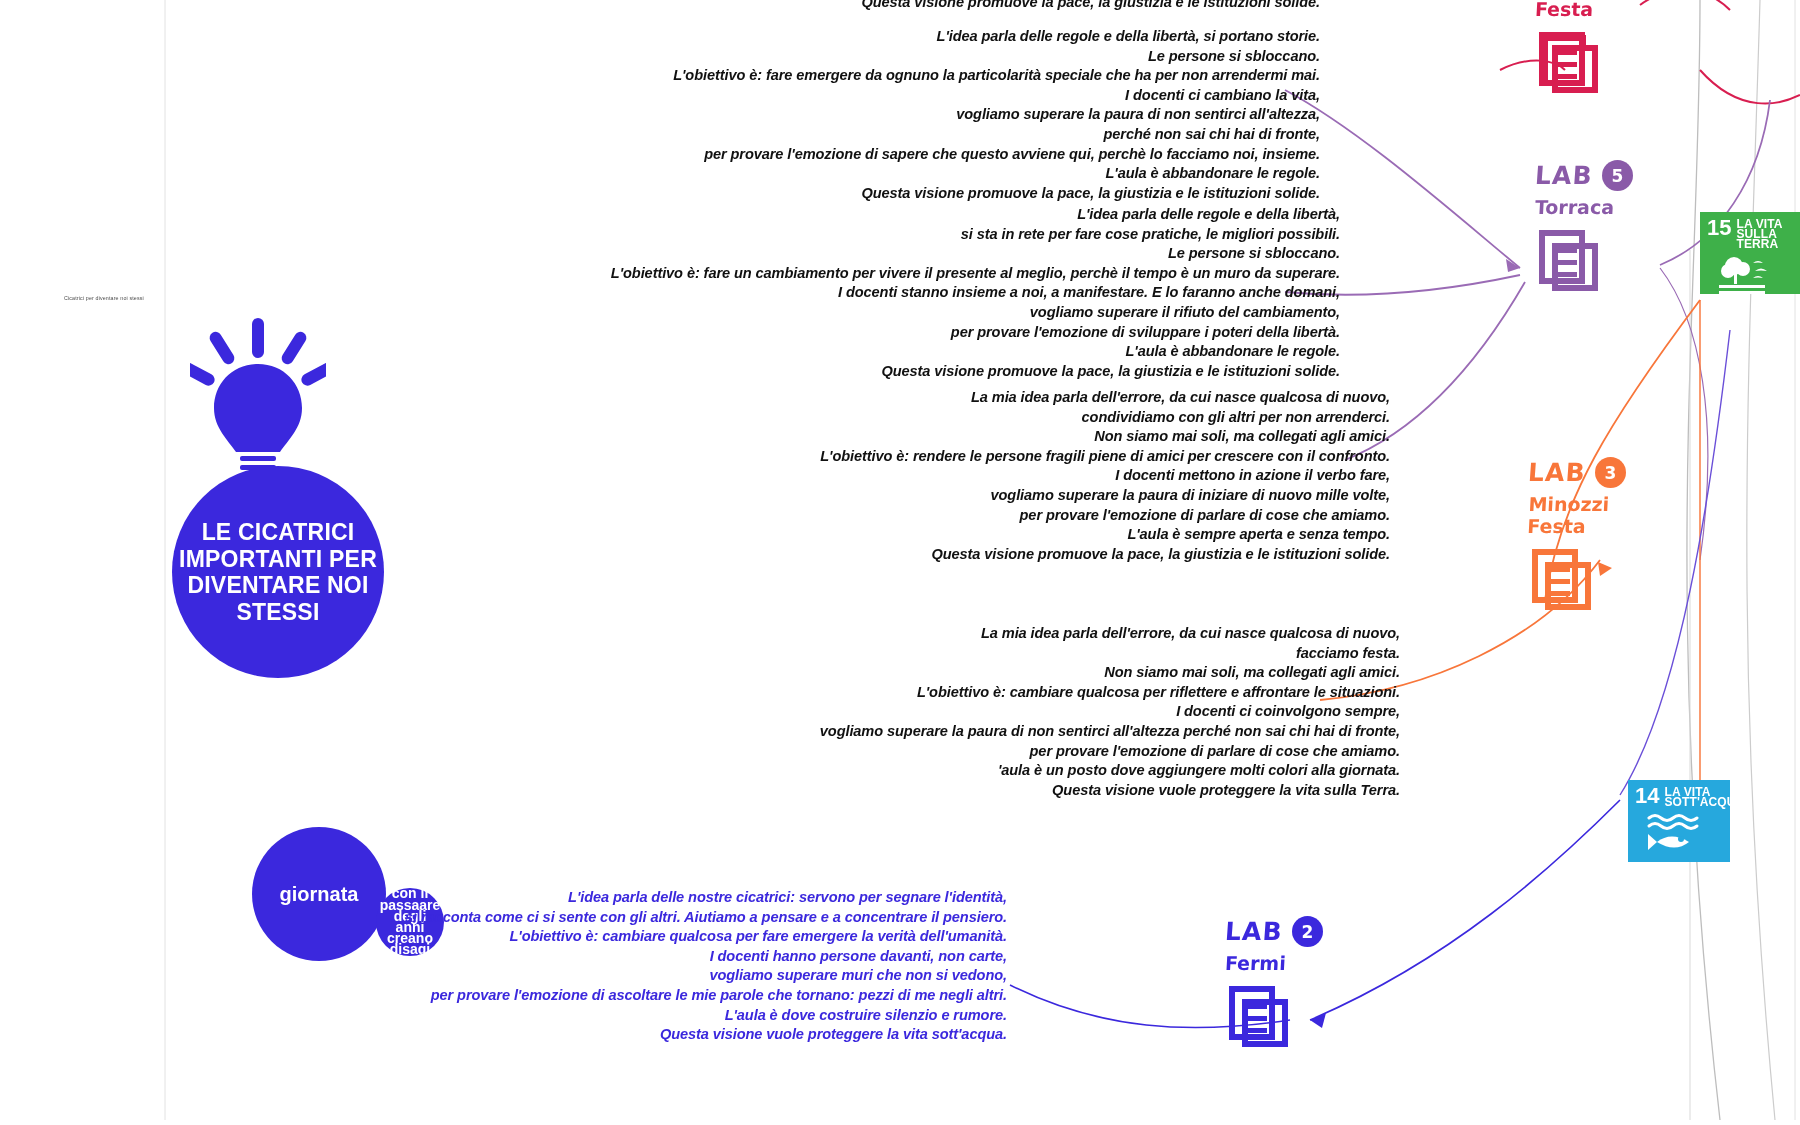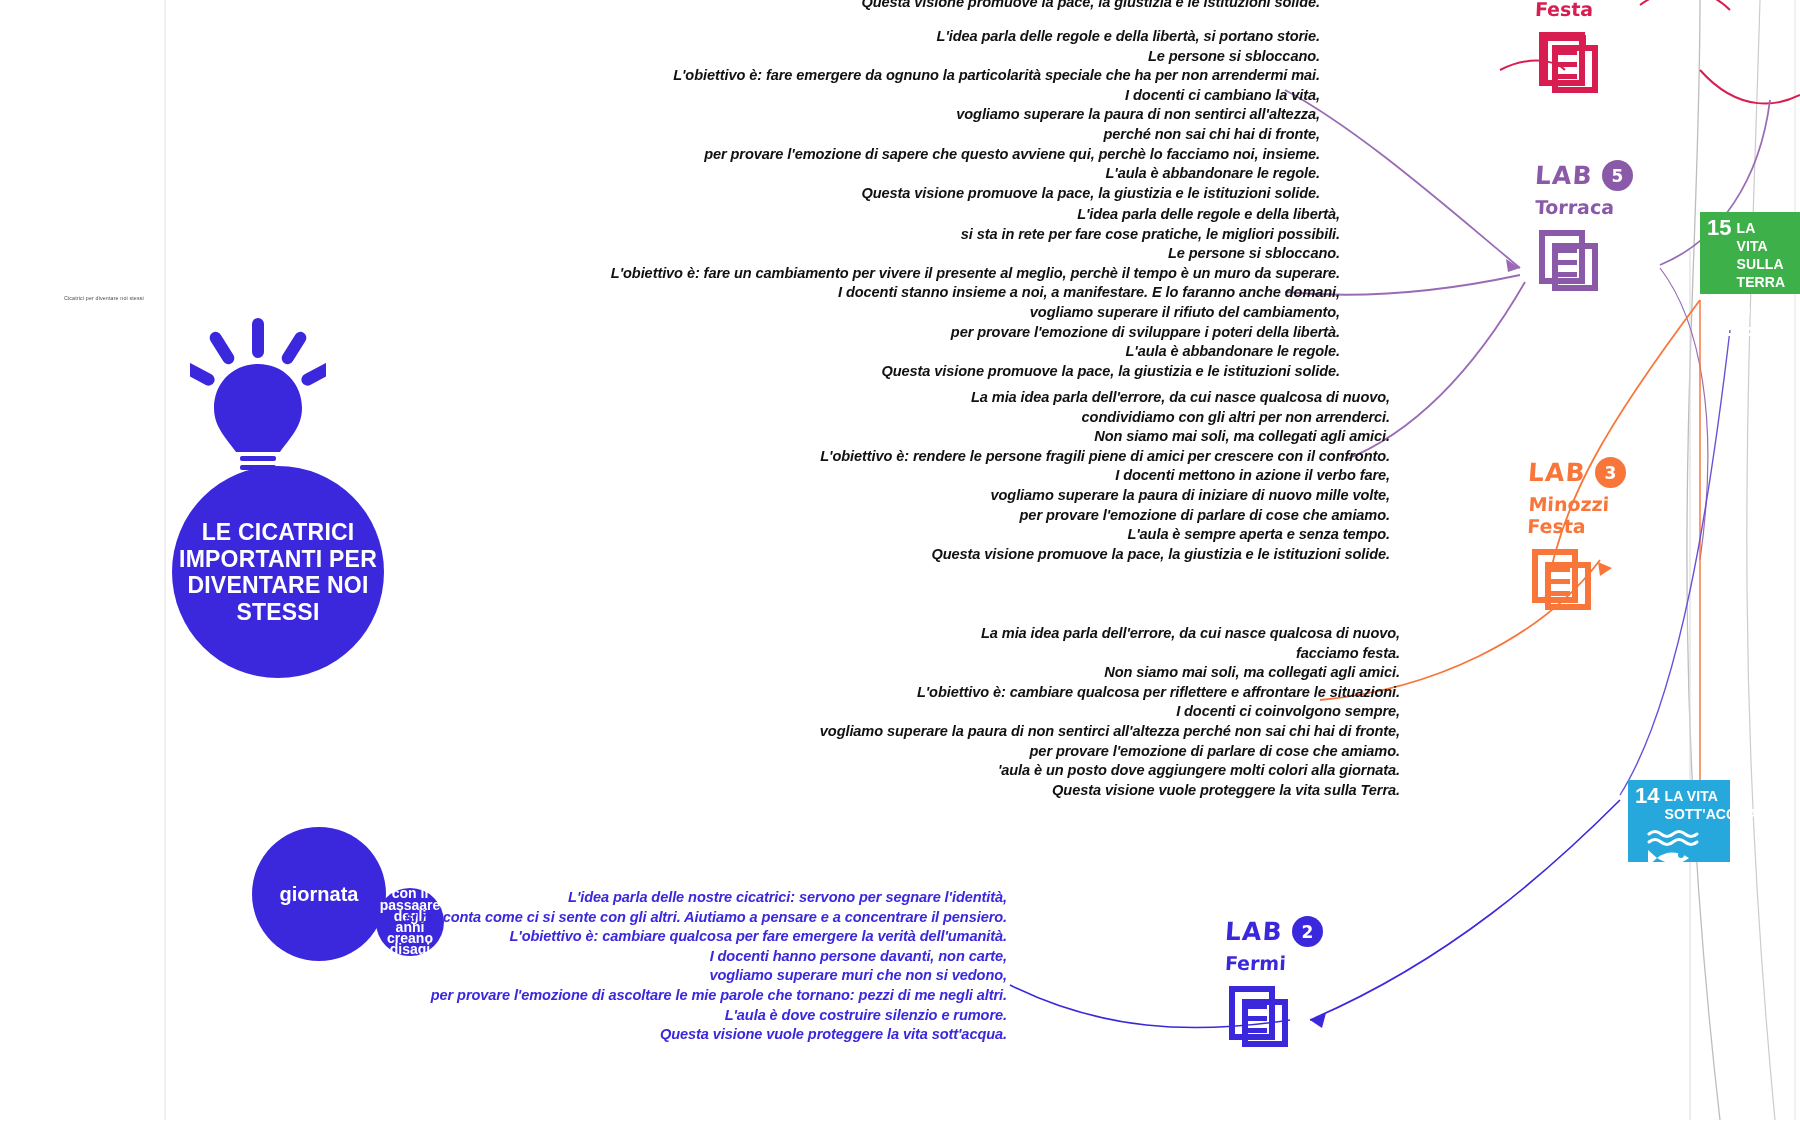--- a/index.html
+++ b/index.html
@@ -105,21 +105,21 @@
     position:absolute;
     width:102px;height:82px;
     color:#ffffff;
     font-family:"Liberation Sans", sans-serif;
     box-sizing:border-box;
     padding:7px 18px 0 7px;
   }
   .sdg-top{display:flex;align-items:flex-start;gap:5px;}
   .sdg-num{font-size:22px;font-weight:bold;line-height:18px;}
   .sdg-label{
-    font-size:14px;font-weight:bold;line-height:18px;
+    font-size:12px;font-weight:bold;line-height:10px;
     letter-spacing:0.1px;text-transform:uppercase;
   }
   .sdg-art{margin-top:5px;display:flex;justify-content:center;}
   #sdg-15{left:1700px;top:212px;background:#3eb049;}
   #sdg-14{left:1628px;top:780px;background:#26a8dd;}
 </style>
 </head>
 <body>
 
 <div id="canvas">

